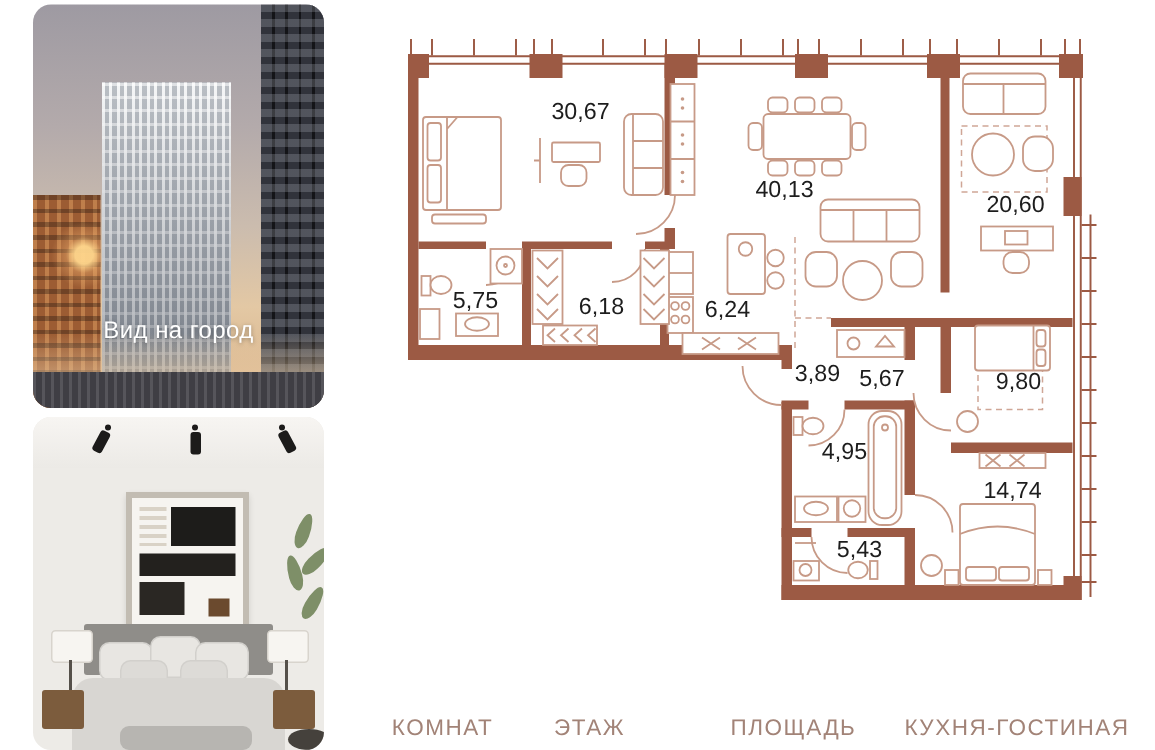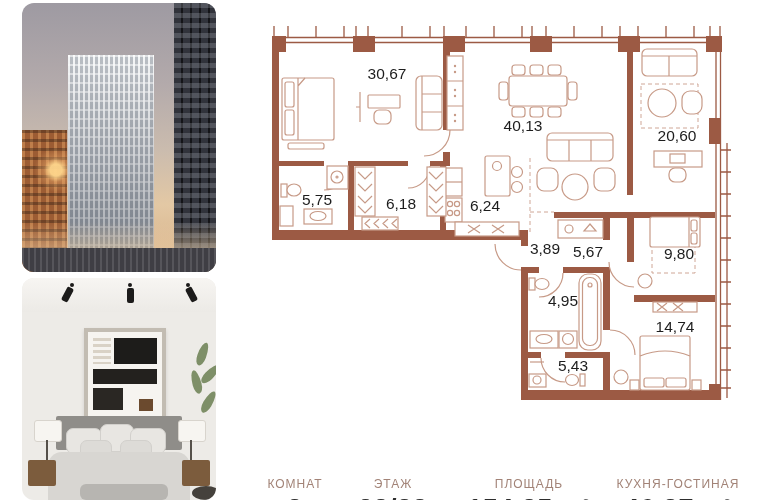--- a/index.html
+++ b/index.html
@@ -62,34 +62,35 @@
   .wall{fill:#9c5a44;}
   .thin{stroke:#9c5a44;stroke-width:1.3;fill:none;}
   .f{fill:none;stroke:#c79a87;stroke-width:1.2;}
   .fw{fill:#fff;stroke:#c79a87;stroke-width:1.2;}
   .dash{fill:none;stroke:#cfa696;stroke-width:1;stroke-dasharray:4 3;}
   .dot{fill:#c79a87;}
   .lbl{font-family:"Liberation Sans",sans-serif;font-size:15.5px;fill:#1d1d1d;text-anchor:middle;}
 
   
   .stat{position:absolute;top:477px;transform:translateX(-50%);text-align:center;white-space:nowrap;}
-  .stat .lab{font-size:12px;letter-spacing:1px;color:#a28377;}
+  .stat .lab{font-size:15px;letter-spacing:1px;color:#a28377;}
   .stat .val{margin-top:3px;font-size:27px;font-weight:700;color:#2d2d2d;letter-spacing:.5px;}
 </style>
 </head>
 <body>
 
 <div id="page">
 
   <div class="photo" id="photo-city">
     <div class="tower-center"></div>
     <div class="tower-right"></div>
     <div class="tower-orange"></div>
     <div class="haze"></div>
     <div class="skyline"></div>
+    <div class="photo-caption">Вид на город</div>
   </div>
 
   <div class="photo" id="photo-bedroom">
     <div class="ceiling"></div>
     <div class="spot" style="left:42px;top:9px;transform:rotate(28deg);"></div>
     <div class="spot-base" style="left:48px;top:5px;"></div>
     <div class="spot" style="left:105px;top:10px;"></div>
     <div class="spot-base" style="left:106px;top:5px;"></div>
     <div class="spot" style="left:166px;top:9px;transform:rotate(-28deg);"></div>
     <div class="spot-base" style="left:164px;top:5px;"></div>

